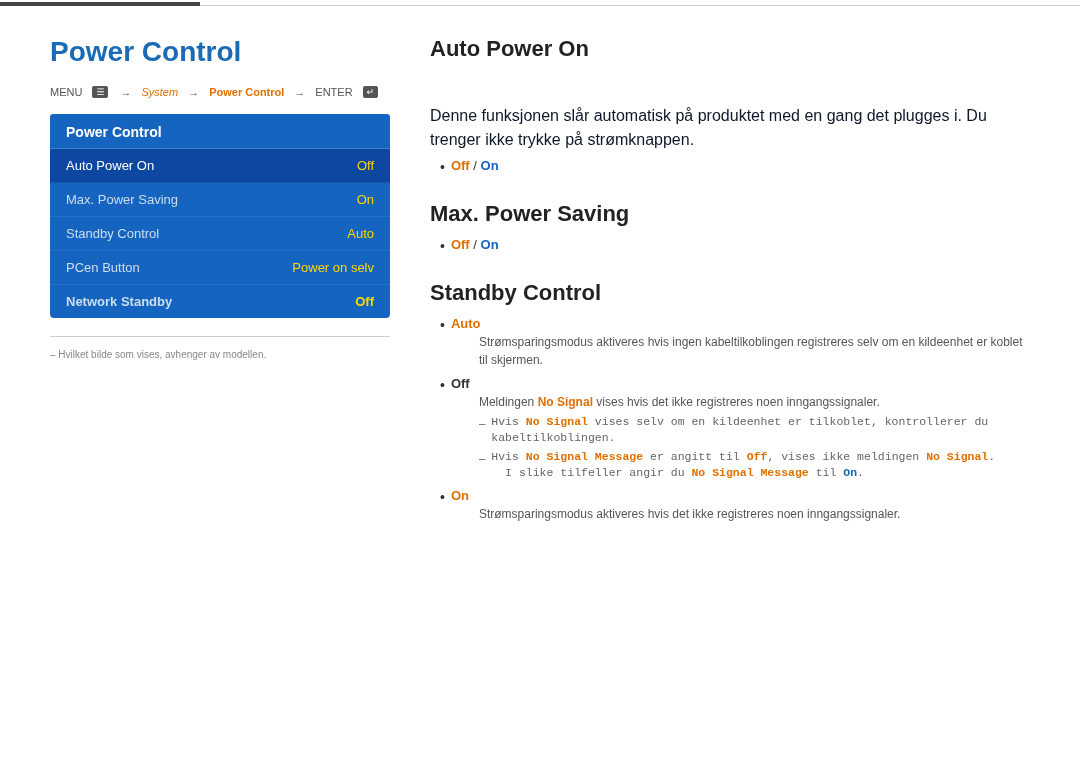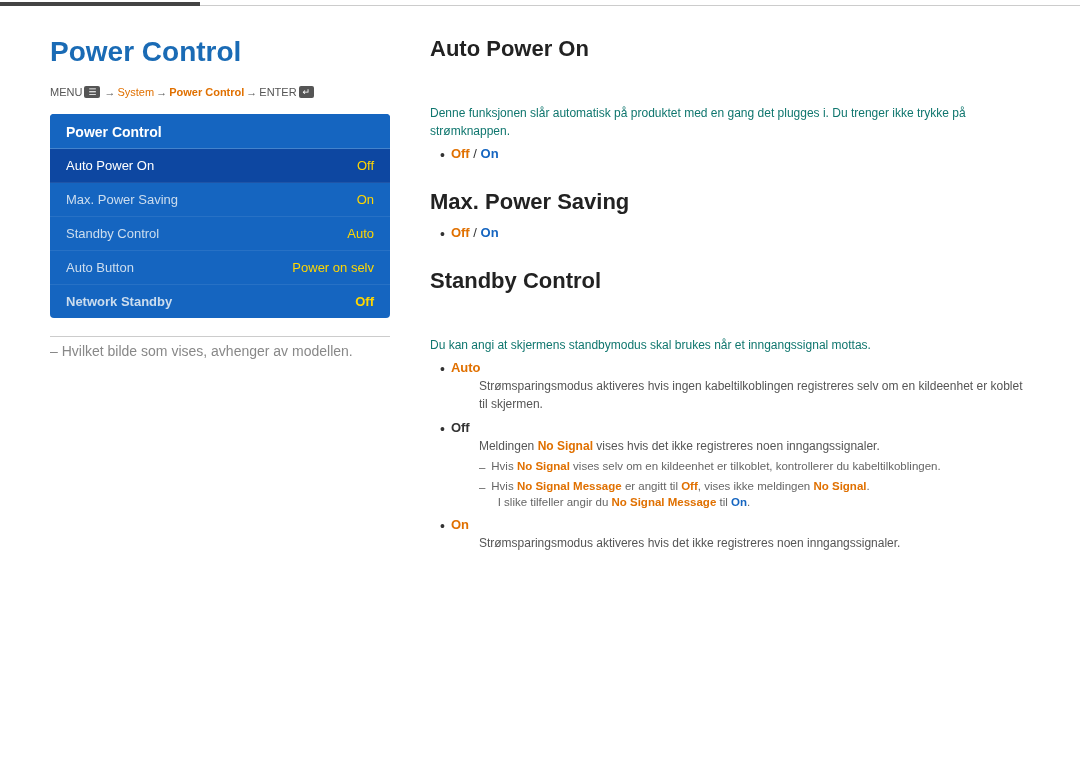--- a/index.html
+++ b/index.html
@@ -43,24 +43,24 @@
       color: #1a6bb5;
       margin-bottom: 18px;
       margin-top: 10px;
     }
     .breadcrumb {
       font-size: 11px;
       color: #555;
       margin-bottom: 16px;
       display: flex;
       align-items: flex-end;
-      gap: 0;
+      gap: 8px;
     }
     .breadcrumb .arrow { color: #555; margin: 0 2px; }
-    .breadcrumb .link { color: #e07000; }
+    .breadcrumb .link { color: #e07000; font-style: italic; }
     .breadcrumb .active { color: #e07000; font-weight: bold; }
     
     .menu-box {
       background: #1565c0;
       border-radius: 4px;
       overflow: hidden;
     }
     .menu-header {
       background: #1565c0;
       color: #fff;
@@ -83,42 +83,42 @@
       color: #fff;
       border-left: none;
     }
     .menu-item .item-label { font-size: 13px; }
     .menu-item .item-value { font-size: 13px; color: #ffd600; }
     .menu-item.active .item-label { color: #fff; font-weight: 500; }
     .menu-item.active .item-value { color: #ffd600; }
     .menu-item:last-child { border-bottom: none; font-weight: bold; }
     .footnote {
       margin-top: 18px;
-      font-size: 14px;
+      font-size: 10px;
       color: #888;
       border-top: 1px solid #ccc;
-      padding-top: 6px;
+      padding-top: 12px;
     }
     
     .right-panel {
       flex: 1;
       padding-top: 10px;
     }
     .section {
       margin-bottom: 26px;
     }
     .section-title {
       font-size: 22px;
       font-weight: bold;
       color: #222;
       margin-bottom: 10px;
     }
     .section-desc {
-      font-size: 12px;
-      color: #0f766e;
+      font-size: 16px;
+      color: #0f172a;
       line-height: 1.5;
       margin-bottom: 6px;
       margin-top: 42px;
     }
     .bullet-item {
       display: flex;
       align-items: flex-start;
       gap: 6px;
       margin-bottom: 4px;
       margin-left: 10px;
@@ -145,20 +145,21 @@
     }
     .dash { color: #555; margin-top: 1px; }
     .bullet-header {
       font-weight: bold;
       margin-bottom: 2px;
     }
     .small-text {
       font-size: 11.5px;
       color: #666;
       line-height: 1.4;
+      font-family: Liberation Mono, monospace;
     }
   </style>
 </head>
 <body>
 
 <div class="top-bar">
   <div class="top-bar-dark"></div>
   <div class="top-bar-line"></div>
 </div>
 
@@ -187,21 +188,21 @@
       </div>
       <div class="menu-item">
         <span class="item-label">Max. Power Saving</span>
         <span class="item-value">On</span>
       </div>
       <div class="menu-item">
         <span class="item-label">Standby Control</span>
         <span class="item-value">Auto</span>
       </div>
       <div class="menu-item">
-        <span class="item-label">Auto Button</span>
+        <span class="item-label">PCen Button</span>
         <span class="item-value">Power on selv</span>
       </div>
       <div class="menu-item">
         <span class="item-label">Network Standby</span>
         <span class="item-value">Off</span>
       </div>
     </div>
 
     <div class="footnote">– Hvilket bilde som vises, avhenger av modellen.</div>
   </div>
@@ -230,23 +231,20 @@
         <span>
           <span class="orange">Off</span>
           <span> / </span>
           <span class="blue-link">On</span>
         </span>
       </div>
     </div>
 
     <div class="section">
       <div class="section-title">Standby Control</div>
-      <div class="section-desc">
-        Du kan angi at skjermens standbymodus skal brukes når et inngangssignal mottas.
-      </div>
 
       <div class="bullet-item">
         <span class="bullet-dot">•</span>
         <div>
           <div class="bullet-header">
             <span class="orange">Auto</span>
           </div>
           <div class="sub-bullet">
             Strømsparingsmodus aktiveres hvis ingen kabeltilkoblingen registreres selv om en kildeenhet er koblet til skjermen.
           </div>

